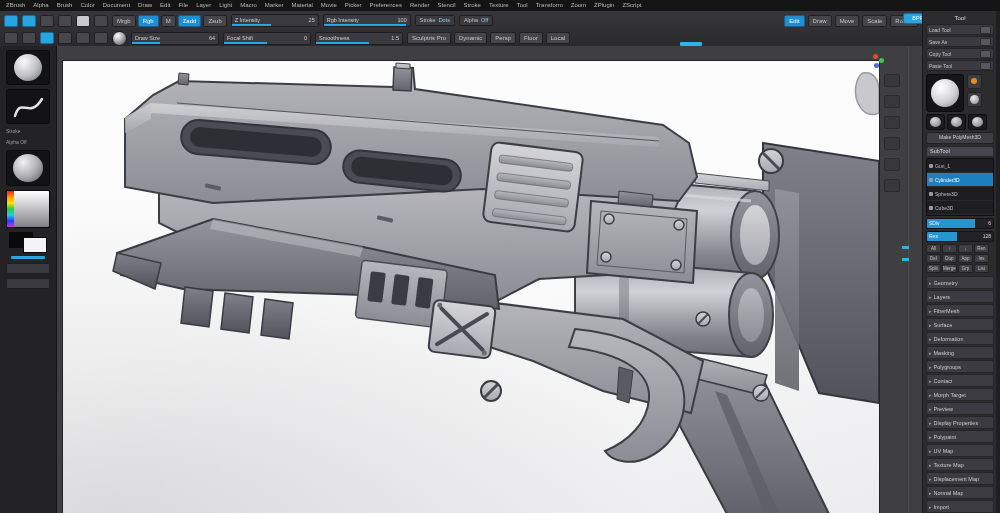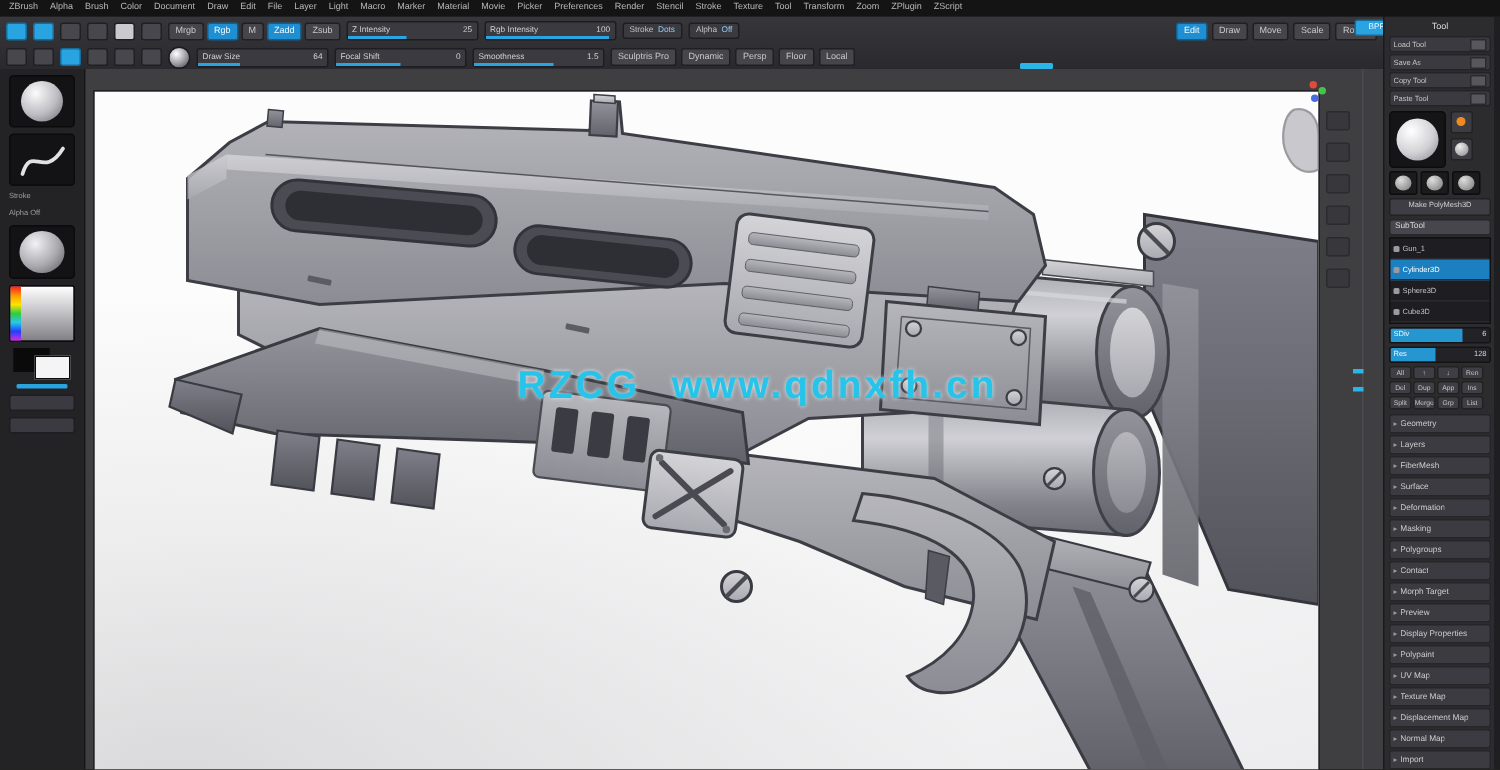--- a/index.html
+++ b/index.html
@@ -386,21 +386,20 @@
         <circle cx="640" cy="258" r="7" fill="url(#gLight)" stroke="#3a3a42" stroke-width="1.5"></circle>
         <line x1="635" y1="263" x2="645" y2="253" stroke="#4a4a52" stroke-width="2"></line>
         <circle cx="698" cy="332" r="8" fill="url(#gLight)" stroke="#3a3a42" stroke-width="1.5"></circle>
         <line x1="693" y1="337" x2="703" y2="327" stroke="#4a4a52" stroke-width="2"></line>
 
         <rect x="142" y="124" width="16" height="4" rx="1" transform="rotate(12 150 126)" fill="#5c5c64"></rect>
         <rect x="314" y="156" width="16" height="4" rx="1" transform="rotate(12 322 158)" fill="#5c5c64"></rect>
 
         <path d="M800,12 C810,10 816,18 816,30 L816,52 C808,56 800,52 796,44 C790,34 792,16 800,12 Z" fill="#c8c8cd" stroke="#9a9aa1" stroke-width="1.5"></path>
       </svg>
-      <div class="watermark">RZCG www.qdnxfh.cn</div>
     </div>
     <div class="axis-gizmo">
       <span class="axis-dot dot-r"></span>
       <span class="axis-dot dot-g"></span>
       <span class="axis-dot dot-b"></span>
     </div>
     <div class="tray-icons">
       <span class="tray-ico"></span>
       <span class="tray-ico"></span>
       <span class="tray-ico"></span>

